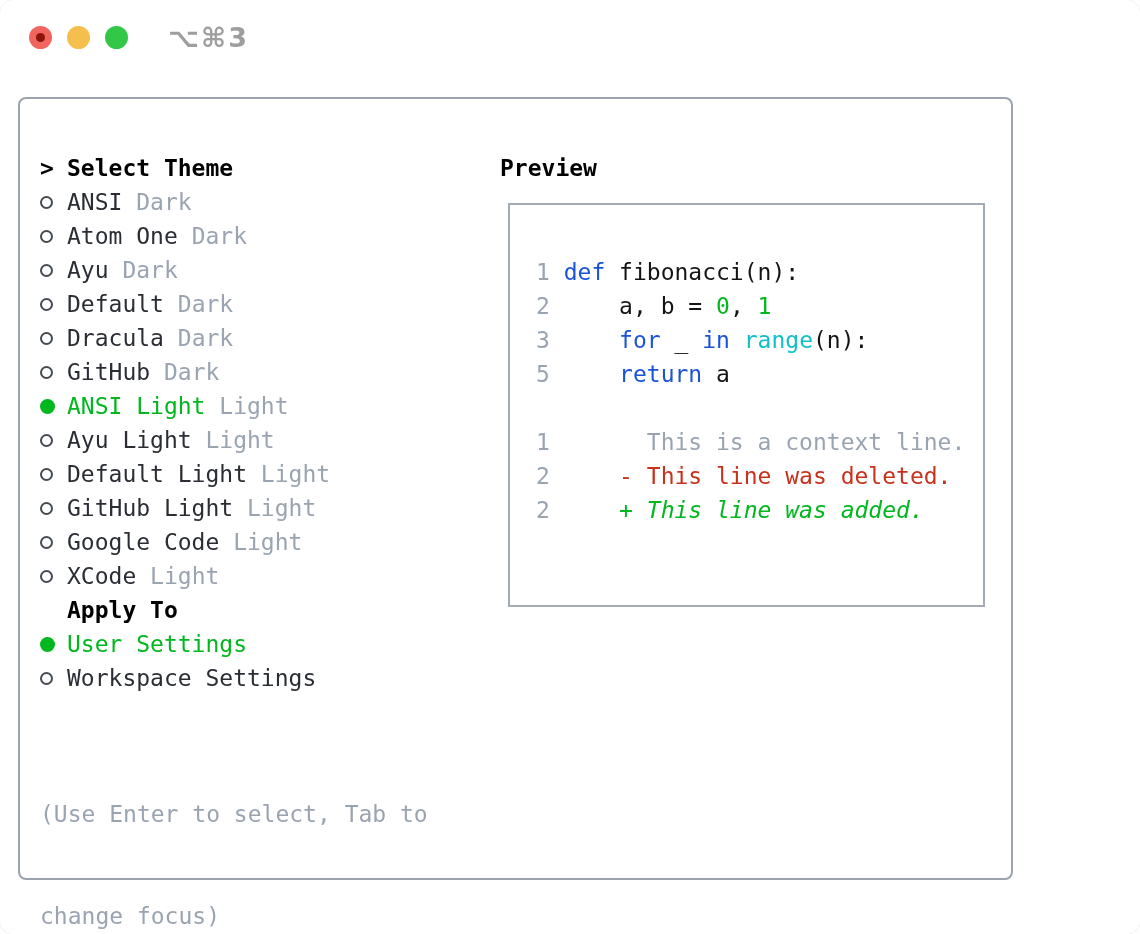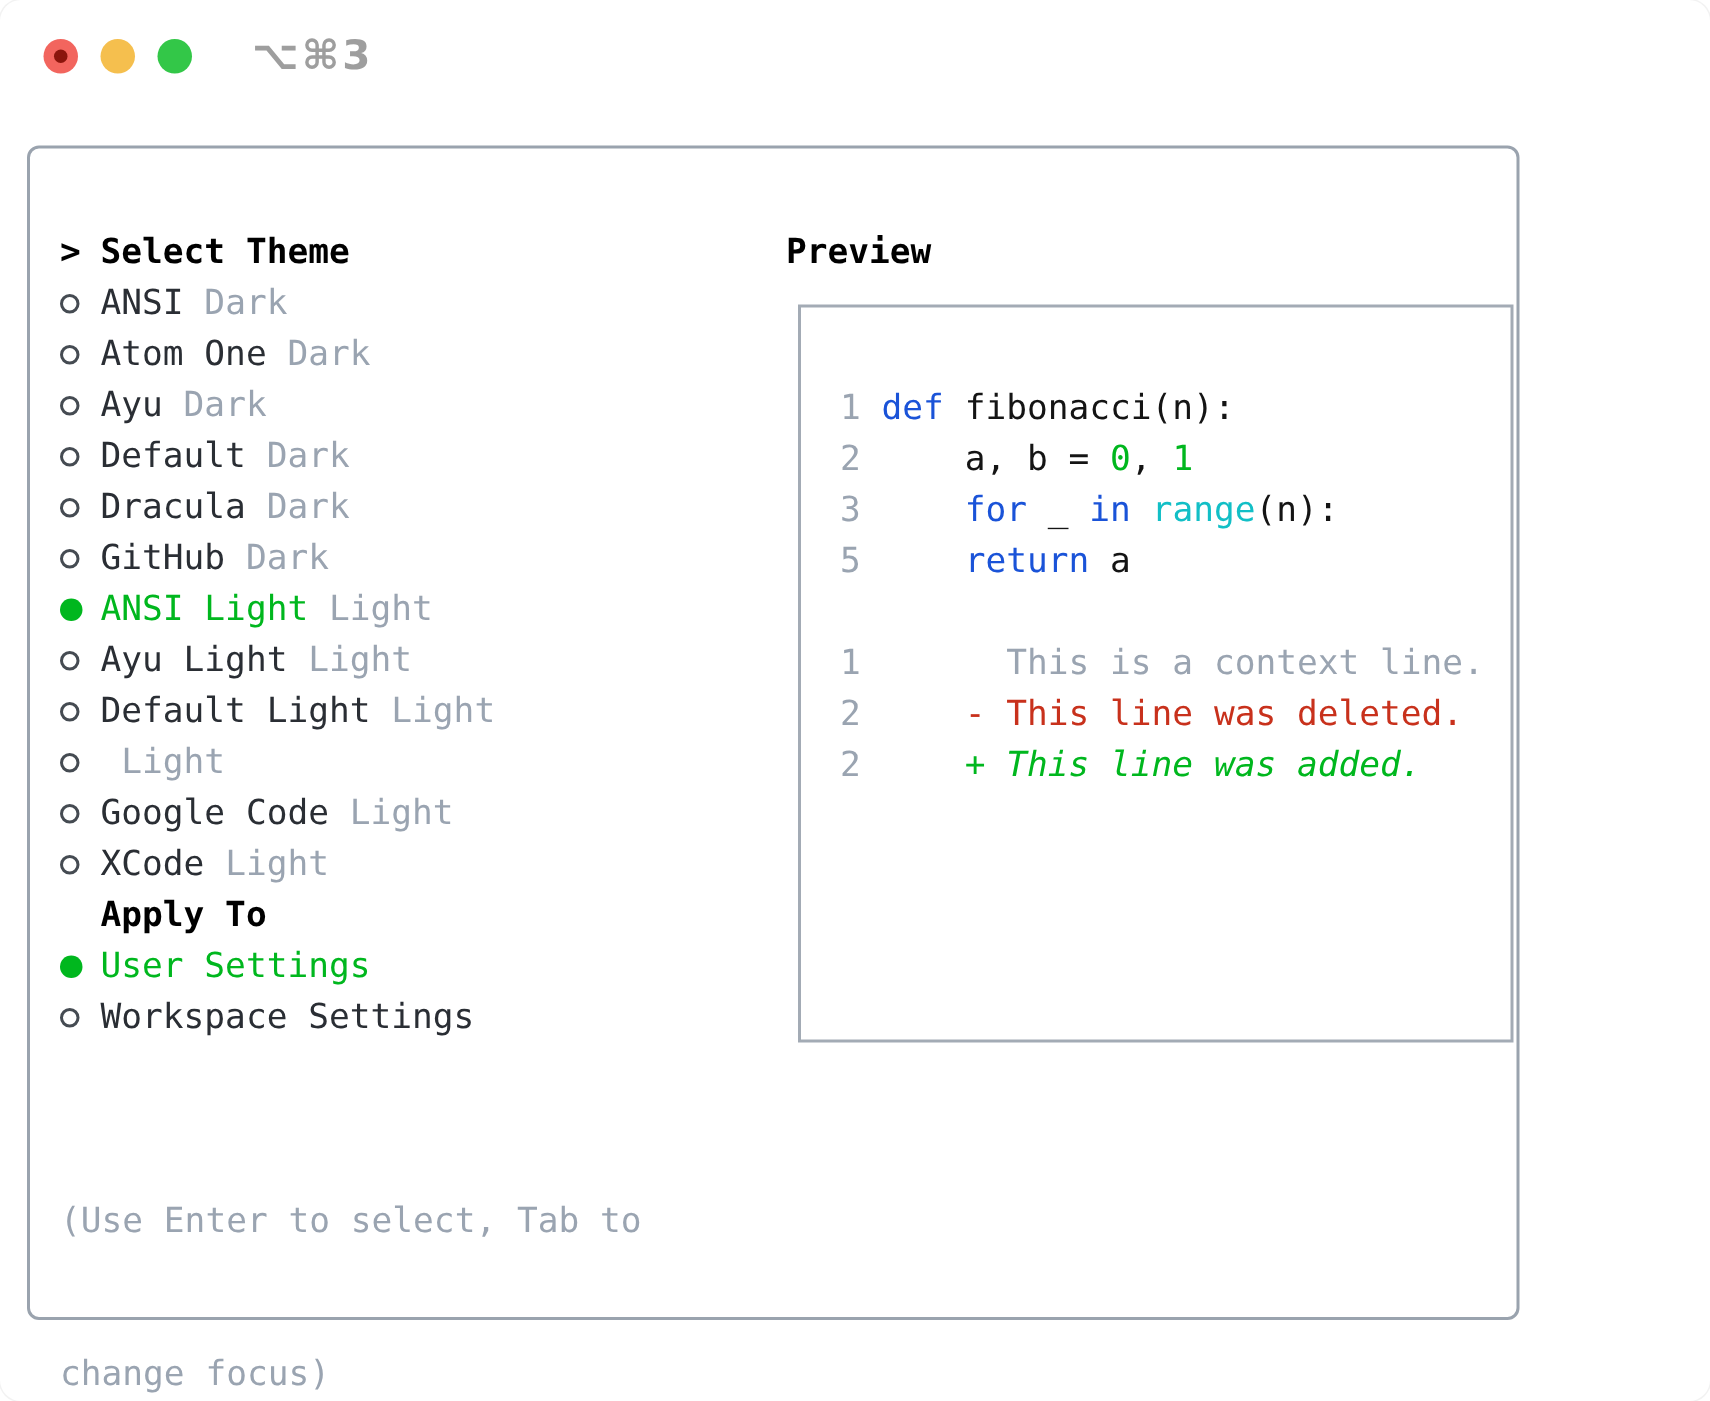--- a/index.html
+++ b/index.html
@@ -52,24 +52,24 @@
   .radio.on { width: 15px; height: 15px; border: none; background: var(--green); }
   .theme-name { color: var(--name); }
   .theme-name.sel { color: var(--green); }
   .variant { color: var(--muted); }
   .apply-header { }
   .opt-label { color: var(--name); }
   .opt-label.sel { color: var(--green); }
   .help { margin-top: 34px; font-size: 23px; line-height: 34px; color: var(--muted); white-space: pre; }
 
   
-  .right-col { position: absolute; left: 504px; top: 52px; }
+  .right-col { position: absolute; left: 480px; top: 52px; }
   .preview-box {
     margin-top: 18px; margin-left: 8px;
-    width: 477px; height: 492px;
+    width: 477px; height: 404px;
     border: 2px solid var(--boxborder); background: #fff;
     padding: 50px 0 0 26px; overflow: hidden;
   }
   .cl { white-space: pre; font-size: 23px; line-height: 34px; height: 34px; color: var(--ink); }
   .cl .lineno { color: var(--muted); }
   .cl .fg  { color: var(--ink); }
   .cl .kw  { color: var(--blue); }
   .cl .fn  { color: var(--cyan); }
   .cl .num { color: var(--green); }
   .cl .ctx { color: var(--muted); margin-top: 39px; }
@@ -100,21 +100,21 @@
       <div id="theme-list">
           <div class="row"><span class="marker"><span class="radio"></span></span><span class="theme-name">ANSI</span><span class="variant"> Dark</span></div>
           <div class="row"><span class="marker"><span class="radio"></span></span><span class="theme-name">Atom One</span><span class="variant"> Dark</span></div>
           <div class="row"><span class="marker"><span class="radio"></span></span><span class="theme-name">Ayu</span><span class="variant"> Dark</span></div>
           <div class="row"><span class="marker"><span class="radio"></span></span><span class="theme-name">Default</span><span class="variant"> Dark</span></div>
           <div class="row"><span class="marker"><span class="radio"></span></span><span class="theme-name">Dracula</span><span class="variant"> Dark</span></div>
           <div class="row"><span class="marker"><span class="radio"></span></span><span class="theme-name">GitHub</span><span class="variant"> Dark</span></div>
           <div class="row"><span class="marker"><span class="radio on"></span></span><span class="theme-name sel">ANSI Light</span><span class="variant"> Light</span></div>
           <div class="row"><span class="marker"><span class="radio"></span></span><span class="theme-name">Ayu Light</span><span class="variant"> Light</span></div>
           <div class="row"><span class="marker"><span class="radio"></span></span><span class="theme-name">Default Light</span><span class="variant"> Light</span></div>
-          <div class="row"><span class="marker"><span class="radio"></span></span><span class="variant"> Light</span></div>
+          <div class="row"><span class="marker"><span class="radio"></span></span><span class="theme-name">GitHub Light</span><span class="variant"> Light</span></div>
           <div class="row"><span class="marker"><span class="radio"></span></span><span class="theme-name">Google Code</span><span class="variant"> Light</span></div>
           <div class="row"><span class="marker"><span class="radio"></span></span><span class="theme-name">XCode</span><span class="variant"> Light</span></div>
         </div>
 
       <div class="row apply-header">
         <span class="marker"></span>
         <span class="h1">Apply To</span>
       </div>
 
       <div id="apply-list">

